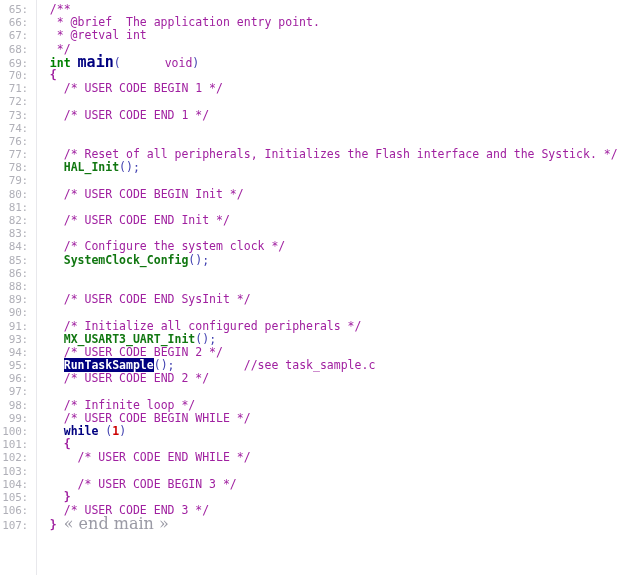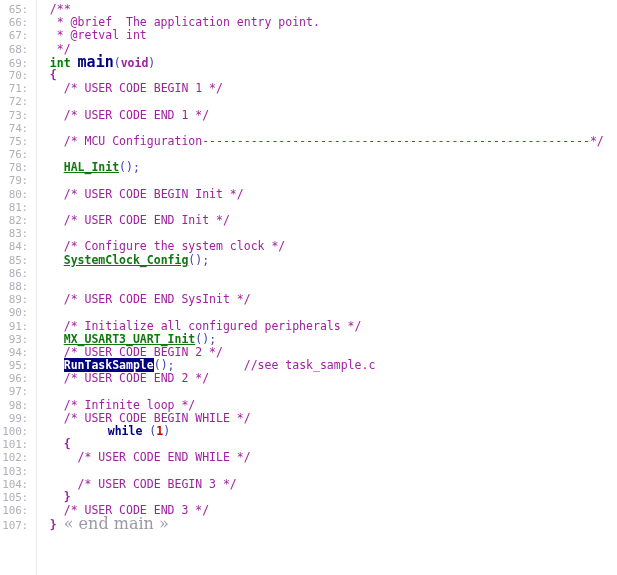--- a/index.html
+++ b/index.html
@@ -60,25 +60,25 @@
     padding-left: 4px;
     font-size: 11.5px;
     font-family: "DejaVu Sans Mono", "Liberation Mono", monospace;
     color: #000000;
     letter-spacing: 0px;
     white-space: pre;
   }
 
   
   .t-comment   { color: #a020a0; }
-  .t-kw        { color: #000080; font-weight: bold; margin-left: 44px; }
+  .t-kw        { color: #000080; font-weight: bold; }
   .t-type      { color: #008000; font-weight: bold; }
-  .t-vkw       { color: #a020a0; font-weight: bold; }
+  .t-vkw       { color: #a020a0; font-weight: normal; margin-left: 44px; }
   .t-fnname    { color: #000080; font-weight: bold; font-size: 15px; font-family: "DejaVu Sans Mono","Liberation Mono",monospace; text-align: center; }
-  .t-call      { color: #117711; font-weight: bold; text-decoration: underline; text-decoration-color: #117711; text-align: center; }
+  .t-call      { color: #117711; font-weight: bold; text-decoration-color: #117711; text-align: center; }
   .t-punct     { color: #4040b0; }
   .t-num       { color: #cc0000; font-weight: bold; }
   .t-brace     { color: #a020a0; font-weight: bold; }
   .t-plain     { color: #202020; }
   .t-fold      { color: #9a9aa5; font-size: 16px; font-family: "DejaVu Serif","Liberation Serif",serif; }
   .t-sel       { background: #000080; color: #ffffff; font-weight: bold; margin-top: 30px; }
 </style>
 </head>
 <body>
 
@@ -88,22 +88,22 @@
       <div class="code-line"><div class="gutter">65:</div><div class="code"><span class="t-plain">  </span><span class="t-comment">/**</span></div></div>
       <div class="code-line"><div class="gutter">66:</div><div class="code"><span class="t-comment">   * @brief  The application entry point.</span></div></div>
       <div class="code-line"><div class="gutter">67:</div><div class="code"><span class="t-comment">   * @retval int</span></div></div>
       <div class="code-line"><div class="gutter">68:</div><div class="code"><span class="t-comment">   */</span></div></div>
       <div class="code-line"><div class="gutter">69:</div><div class="code"><span class="t-plain">  </span><span class="t-type">int</span><span class="t-plain"> </span><span class="t-fnname">main</span><span class="t-punct">(</span><span class="t-vkw">void</span><span class="t-punct">)</span></div></div>
       <div class="code-line"><div class="gutter">70:</div><div class="code"><span class="t-plain">  </span><span class="t-brace">{</span></div></div>
       <div class="code-line"><div class="gutter">71:</div><div class="code"><span class="t-plain">    </span><span class="t-comment">/* USER CODE BEGIN 1 */</span></div></div>
       <div class="code-line"><div class="gutter">72:</div><div class="code"></div></div>
       <div class="code-line"><div class="gutter">73:</div><div class="code"><span class="t-plain">    </span><span class="t-comment">/* USER CODE END 1 */</span></div></div>
       <div class="code-line"><div class="gutter">74:</div><div class="code"></div></div>
-      <div class="code-line"><div class="gutter">75:</div><div class="code"><span class="t-plain">    </span><span class="t-comment">/* MCU Configuration--------------------------------------------------------*/</span></div></div>
       <div class="code-line"><div class="gutter">76:</div><div class="code"></div></div>
+      <div class="code-line"><div class="gutter">77:</div><div class="code"><span class="t-plain">    </span><span class="t-comment">/* Reset of all peripherals, Initializes the Flash interface and the Systick. */</span></div></div>
       <div class="code-line"><div class="gutter">78:</div><div class="code"><span class="t-plain">    </span><span class="t-call">HAL_Init</span><span class="t-punct">()</span><span class="t-punct">;</span></div></div>
       <div class="code-line"><div class="gutter">79:</div><div class="code"></div></div>
       <div class="code-line"><div class="gutter">80:</div><div class="code"><span class="t-plain">    </span><span class="t-comment">/* USER CODE BEGIN Init */</span></div></div>
       <div class="code-line"><div class="gutter">81:</div><div class="code"></div></div>
       <div class="code-line"><div class="gutter">82:</div><div class="code"><span class="t-plain">    </span><span class="t-comment">/* USER CODE END Init */</span></div></div>
       <div class="code-line"><div class="gutter">83:</div><div class="code"></div></div>
       <div class="code-line"><div class="gutter">84:</div><div class="code"><span class="t-plain">    </span><span class="t-comment">/* Configure the system clock */</span></div></div>
       <div class="code-line"><div class="gutter">85:</div><div class="code"><span class="t-plain">    </span><span class="t-call">SystemClock_Config</span><span class="t-punct">()</span><span class="t-punct">;</span></div></div>
       <div class="code-line"><div class="gutter">86:</div><div class="code"></div></div>
       <div class="code-line"><div class="gutter">88:</div><div class="code"></div></div>

